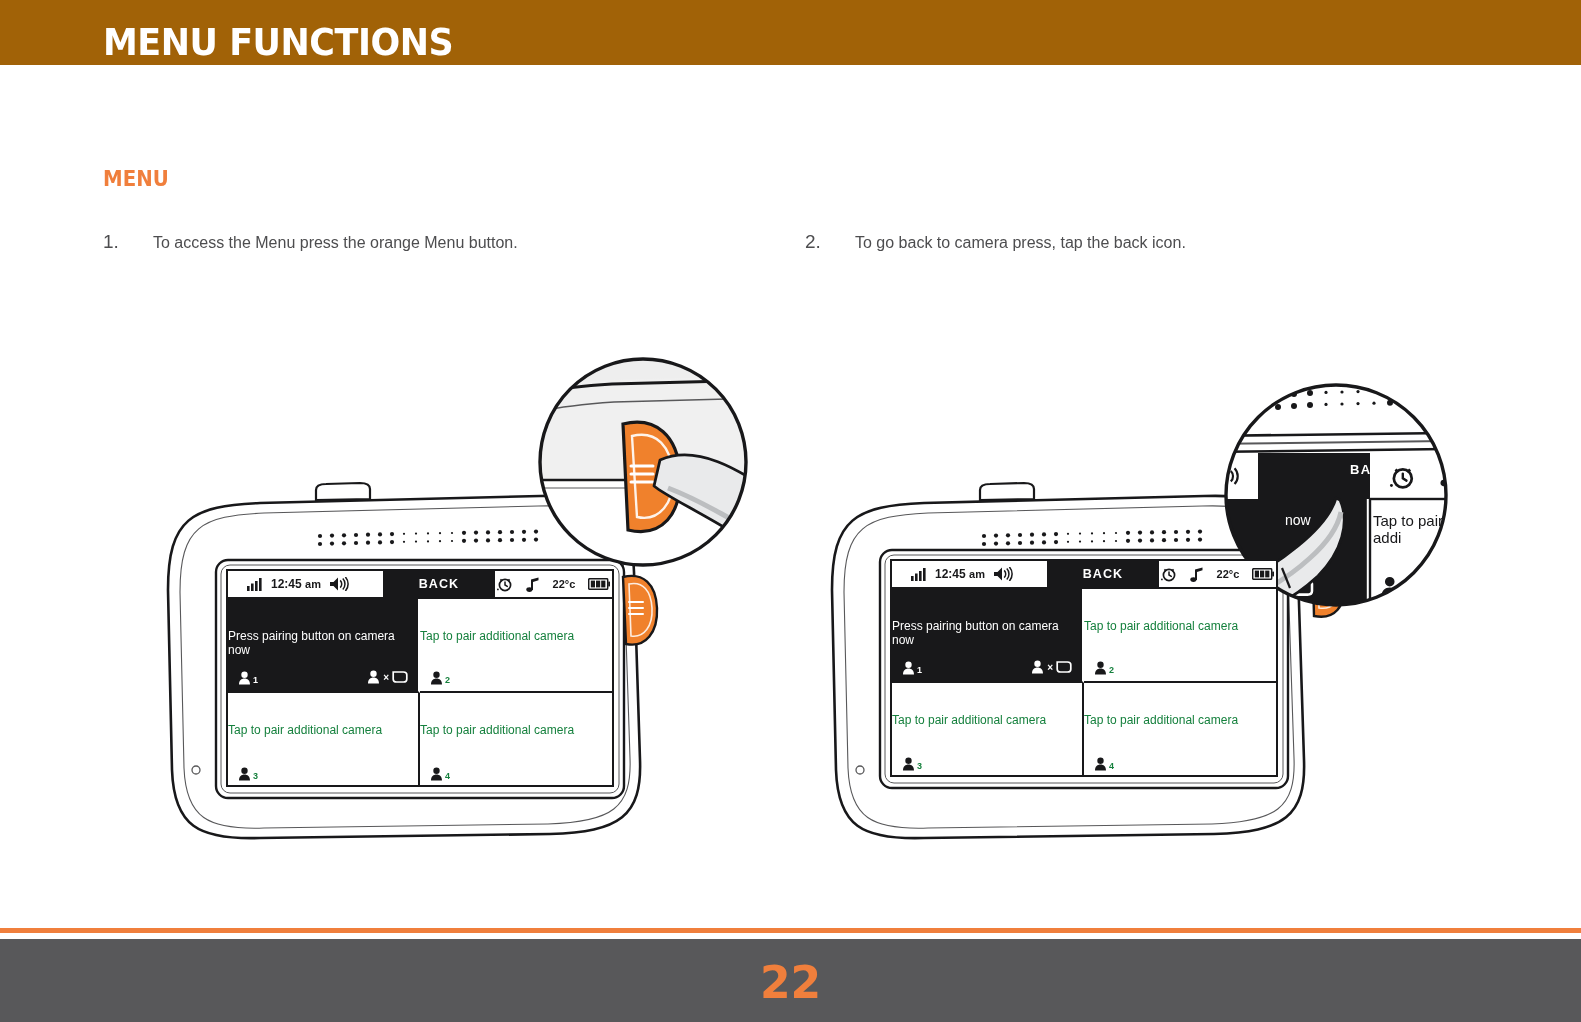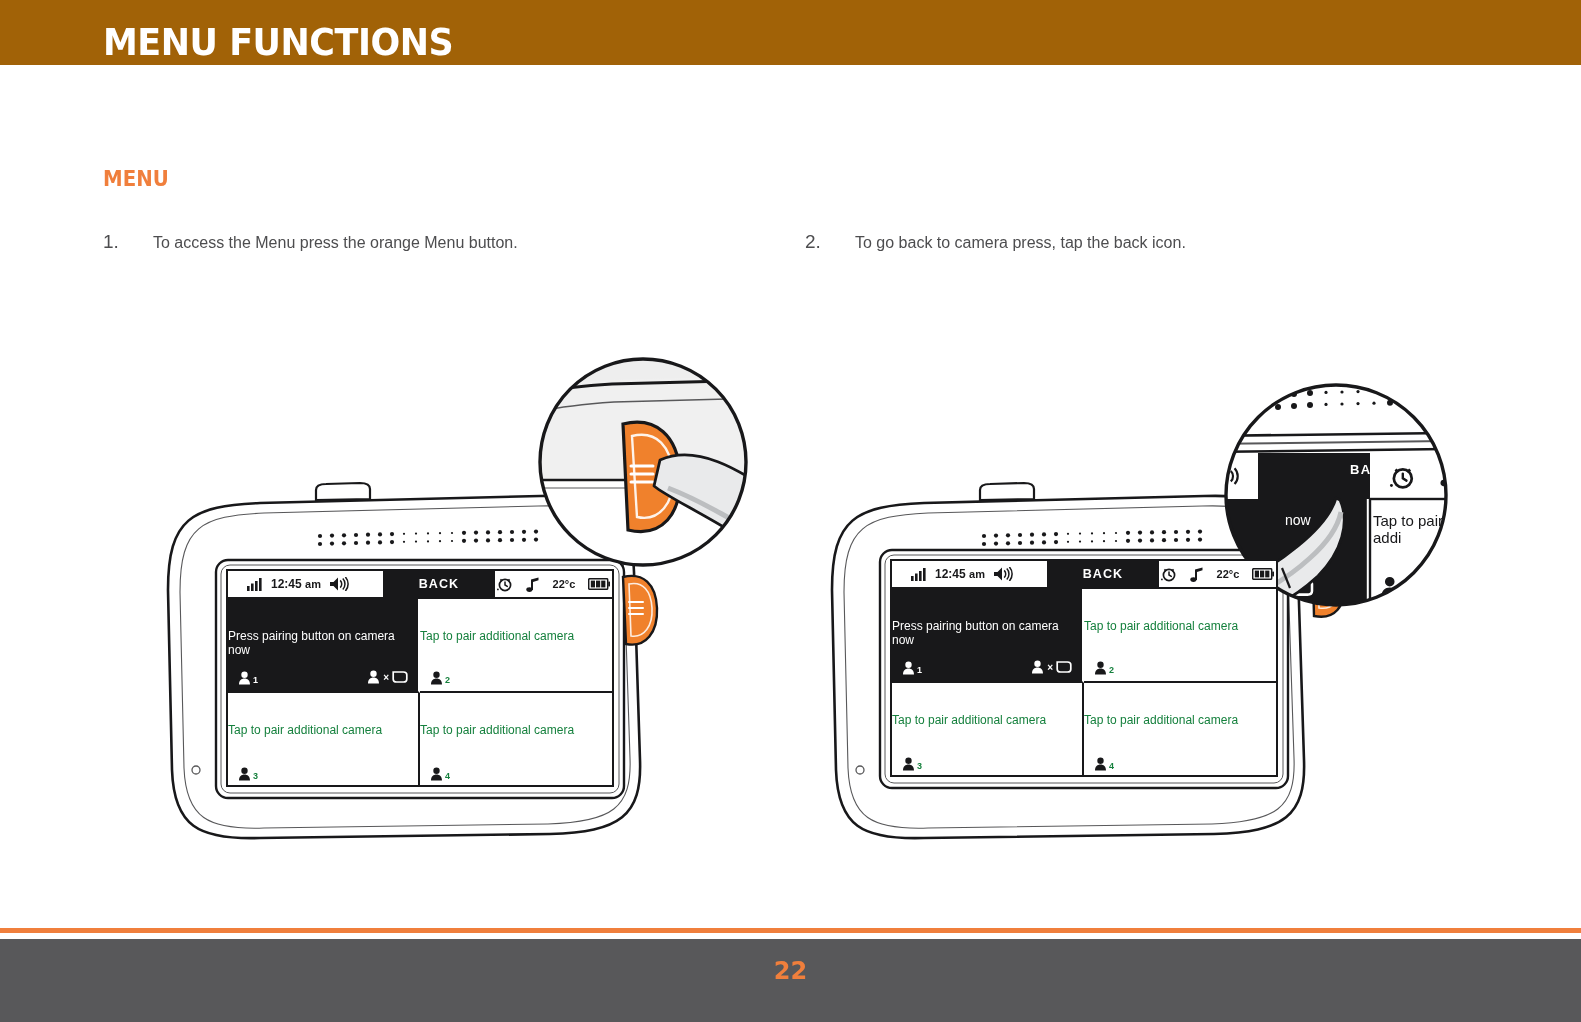--- a/index.html
+++ b/index.html
@@ -48,21 +48,21 @@
     position: absolute; left: 0; top: 928px; width: 1581px; height: 5px;
     background: #f07f3c;
   }
   .footer {
     position: absolute; left: 0; top: 939px; width: 1581px; height: 83px;
     background: #58585a;
   }
   .page-number {
     position: absolute; left: 0; top: 957px; width: 1581px;
     text-align: center;
-    font-size: 24px; font-weight: bold; color: #f07f3c;
+    font-size: 44px; font-weight: bold; color: #f07f3c;
     font-family: "DejaVu Sans", sans-serif;
   }
 
   
   .illus { position: absolute; }
   #illus-1 { left: 140px; top: 340px; width: 640px; height: 520px; }
   #illus-2 { left: 820px; top: 340px; width: 640px; height: 520px; }
   .illus svg { display: block; }
 
   

